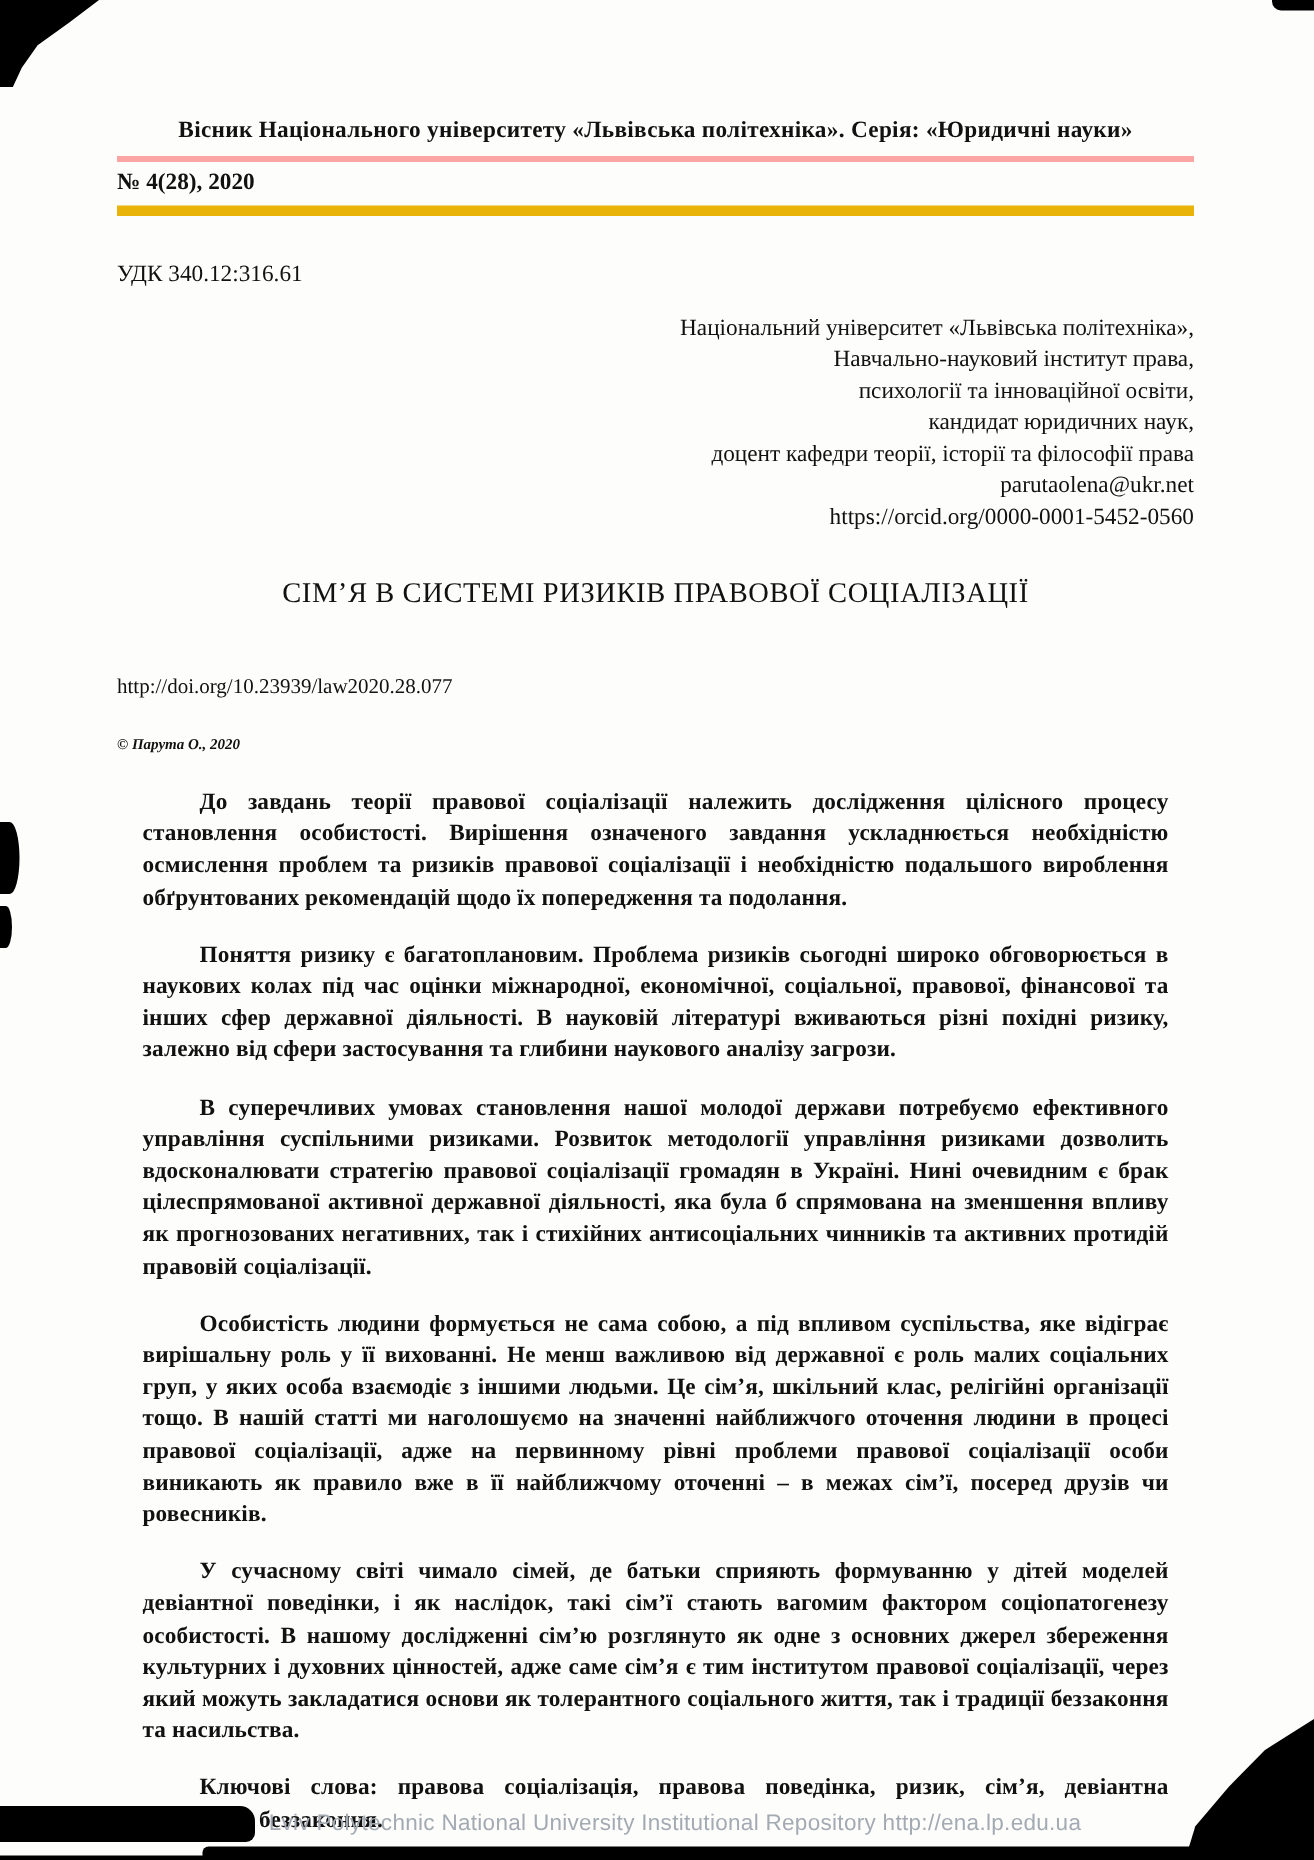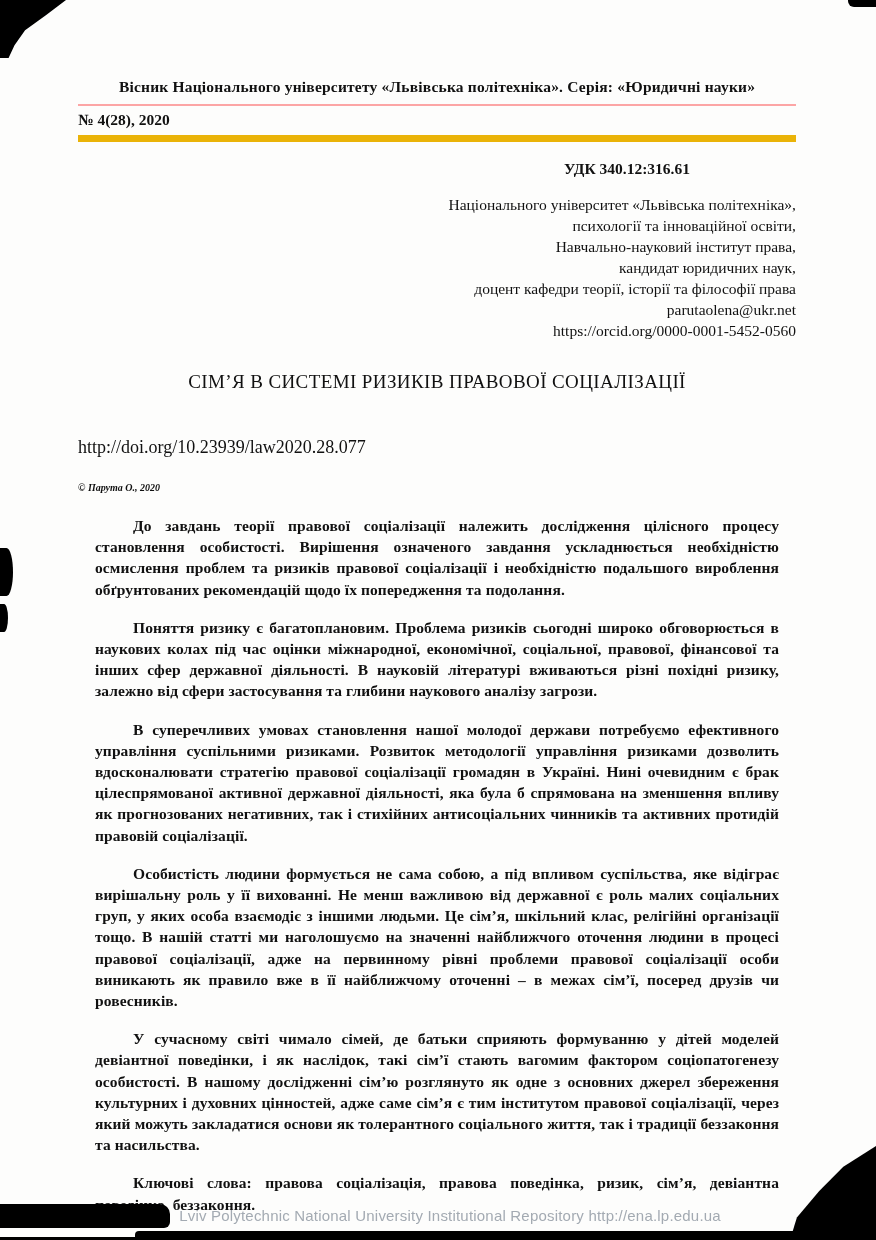--- a/index.html
+++ b/index.html
@@ -20,56 +20,55 @@
     position: relative;
     margin: 0 80px 0 78px;
     padding-top: 78px;
   }
   
   .journal-title {
     font-weight: bold;
     font-size: 15.5px;
     text-align: center;
     padding-bottom: 8px;
-    border-bottom: 2px solid #fca5a5;
+    border-bottom: 4px solid #fca5a5;
     letter-spacing: 0.2px;
   }
   .issue-line {
     font-weight: bold;
     font-size: 15.5px;
     text-align: left;
     padding: 5px 0 6px 0;
     border-bottom: 7px solid #eab308;
   }
   
   .udc {
-    margin-top: 18px;
-    font-weight: bold;
+    margin-top: 30px;
+    font-weight: normal;
     font-size: 15.5px;
-    text-align: right;
     padding-right: 106px;
   }
   .author-block {
     margin-top: 16px;
     text-align: right;
     font-size: 15.5px;
     line-height: 21px;
   }
   .author-name { font-weight: bold; }
   
   .title {
     margin: 30px 0 0 0;
     font-size: 19px;
     font-weight: normal;
     text-align: center;
     letter-spacing: 0.4px;
   }
   .doi {
     margin-top: 44px;
-    font-size: 18px;
+    font-size: 14px;
   }
   .copyright {
     margin-top: 24px;
     font-size: 10px;
     font-weight: bold;
     font-style: italic;
   }
   
   .abstract {
     margin-top: 22px;
@@ -152,23 +151,23 @@
   <div class="content">
 
     <div class="journal-header">
       <div class="journal-title">Вісник Національного університету «Львівська політехніка». Серія: «Юридичні науки»</div>
       <div class="issue-line">№ 4(28), 2020</div>
     </div>
 
     <div class="udc">УДК 340.12:316.61</div>
 
     <div class="author-block">
-      <div class="affil">Національного університет «Львівська політехніка»,</div>
+      <div class="affil">Національний університет «Львівська політехніка»,</div>
+      <div class="affil">Навчально-науковий інститут права,</div>
       <div class="affil">психології та інноваційної освіти,</div>
-      <div class="affil">Навчально-науковий інститут права,</div>
       <div class="affil">кандидат юридичних наук,</div>
       <div class="affil">доцент кафедри теорії, історії та філософії права</div>
       <div class="affil">parutaolena@ukr.net</div>
       <div class="affil">https://orcid.org/0000-0001-5452-0560</div>
     </div>
 
     <h1 class="title">СІМ’Я В СИСТЕМІ РИЗИКІВ ПРАВОВОЇ СОЦІАЛІЗАЦІЇ</h1>
 
     <div class="doi">http://doi.org/10.23939/law2020.28.077</div>
 

